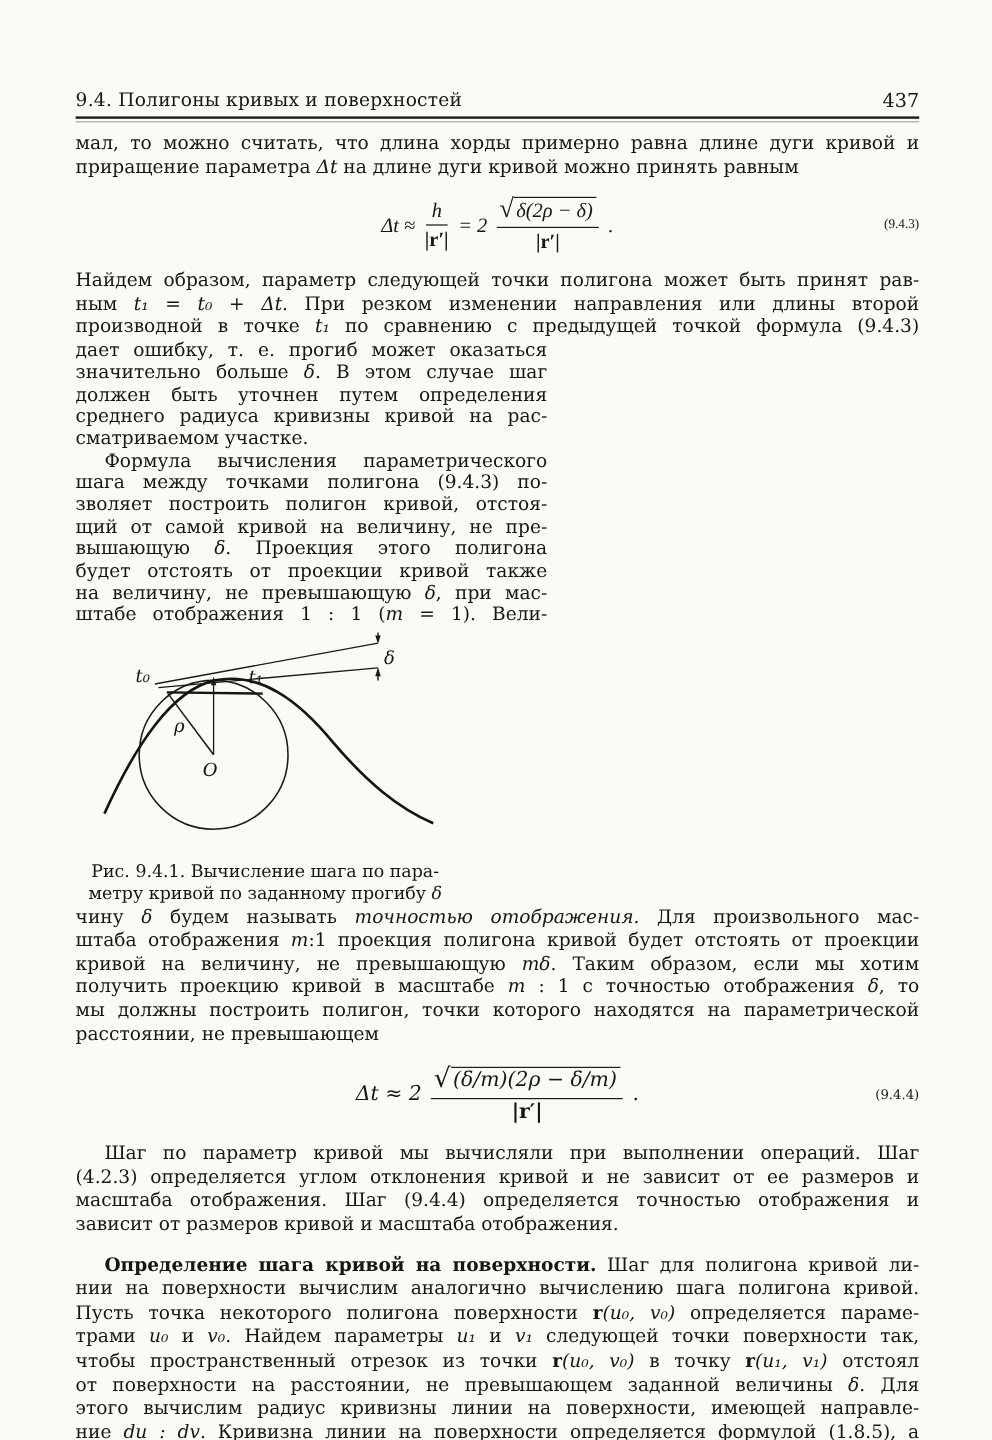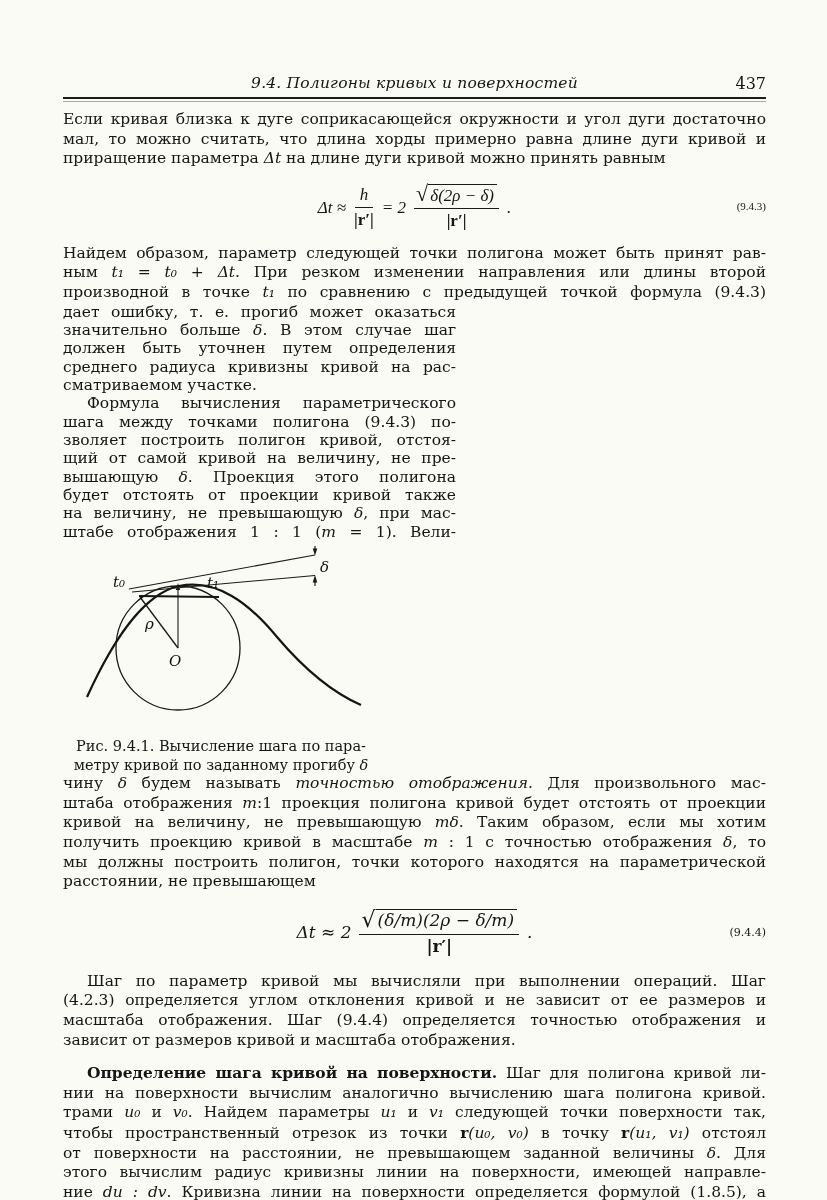--- a/index.html
+++ b/index.html
@@ -2,21 +2,21 @@
 <html><head>
 <meta charset="utf-8">
 <style>
   html,body{margin:0;padding:0;}
   body{width:827px;height:1200px;background:#fafbf5;font-family:"DejaVu Serif",serif;color:#151515;}
   .page{position:relative;width:827px;height:1200px;overflow:hidden;background:#fafbf5;}
 
   
   .pagehead{position:absolute;left:63px;top:74px;width:703px;border-bottom:2.4px solid #1c1c1c;padding-bottom:5px;}
   .pagehead::after{content:"";position:absolute;left:0;right:0;bottom:-5px;height:1px;background:#a9a9a2;}
-  .htitle{display:block;text-align:center;font-style:italic;font-size:15.5px;letter-spacing:.2px;}
+  .htitle{display:block;font-size:15.5px;letter-spacing:.2px;}
   .pagenum{position:absolute;right:0;top:0;font-size:16px;font-style:normal;}
 
   
   .main{position:absolute;left:63px;top:110px;width:703px;font-size:15.5px;line-height:19.6px;}
   .ln{text-align:justify;text-align-last:justify;}
   .ln.last{text-align-last:left;}
   .sg-n{font-style:normal;}
   .sg-i{font-style:italic;}
   .sg-b{font-weight:700;}
   .sg-m{font-style:italic;}
@@ -56,21 +56,20 @@
 <div class="page">
 
   <div class="pagehead">
     <span class="htitle">9.4.  Полигоны кривых и поверхностей</span>
     <span class="pagenum">437</span>
   </div>
 
   <div class="main">
 
     <div class="para">
-        <div class="ln"><span class="sg-n">Если кривая близка к дуге соприкасающейся окружности и угол дуги достаточно</span></div>
         <div class="ln"><span class="sg-n">мал, то можно считать, что длина хорды примерно равна длине дуги кривой и</span></div>
         <div class="ln last"><span class="sg-n">приращение параметра </span><span class="sg-m">Δt</span><span class="sg-n"> на длине дуги кривой можно принять равным</span></div>
       </div>
 
     <div class="eq eq1">
       <span class="eq-body">
         <span class="tok">Δt ≈</span>
         <span class="frac">
           <span class="fnum">h</span>
           <span class="fden vec">|r′|</span>
@@ -182,20 +181,21 @@
     <div class="para indent">
         <div class="ln"><span class="sg-n">Шаг по параметр кривой мы вычисляли при выполнении операций.  Шаг</span></div>
         <div class="ln"><span class="sg-n">(4.2.3) определяется углом отклонения кривой и не зависит от ее размеров и</span></div>
         <div class="ln"><span class="sg-n">масштаба отображения.  Шаг (9.4.4) определяется точностью отображения и</span></div>
         <div class="ln last"><span class="sg-n">зависит от размеров кривой и масштаба отображения.</span></div>
       </div>
 
     <div class="para indent" style="margin-top:13px;">
         <div class="ln"><span class="sg-b">Определение шага кривой на поверхности.</span><span class="sg-n">  Шаг для полигона кривой ли-</span></div>
         <div class="ln"><span class="sg-n">нии на поверхности вычислим аналогично вычислению шага полигона кривой.</span></div>
+        <div class="ln"><span class="sg-n">Пусть точка некоторого полигона поверхности </span><span class="sg-v">r</span><span class="sg-m">(u₀, v₀)</span><span class="sg-n"> определяется параме-</span></div>
         <div class="ln"><span class="sg-n">трами </span><span class="sg-m">u₀</span><span class="sg-n"> и </span><span class="sg-m">v₀</span><span class="sg-n">.  Найдем параметры </span><span class="sg-m">u₁</span><span class="sg-n"> и </span><span class="sg-m">v₁</span><span class="sg-n"> следующей точки поверхности так,</span></div>
         <div class="ln"><span class="sg-n">чтобы пространственный отрезок из точки </span><span class="sg-v">r</span><span class="sg-m">(u₀, v₀)</span><span class="sg-n"> в точку </span><span class="sg-v">r</span><span class="sg-m">(u₁, v₁)</span><span class="sg-n"> отстоял</span></div>
         <div class="ln"><span class="sg-n">от поверхности на расстоянии, не превышающем заданной величины </span><span class="sg-m">δ</span><span class="sg-n">.  Для</span></div>
         <div class="ln"><span class="sg-n">этого вычислим радиус кривизны линии на поверхности, имеющей направле-</span></div>
         <div class="ln"><span class="sg-n">ние </span><span class="sg-m">du : dv</span><span class="sg-n">.  Кривизна линии на поверхности определяется формулой (1.8.5), а</span></div>
         <div class="ln last"><span class="sg-n">ее радиус кривизны определится равенством</span></div>
       </div>
 
     <div class="eq eq3">
       <span class="eq-body">

